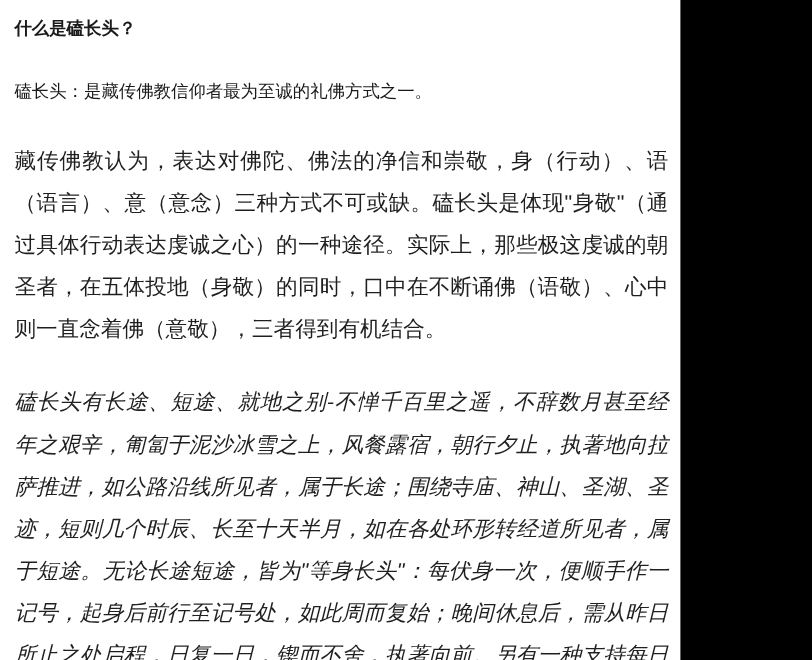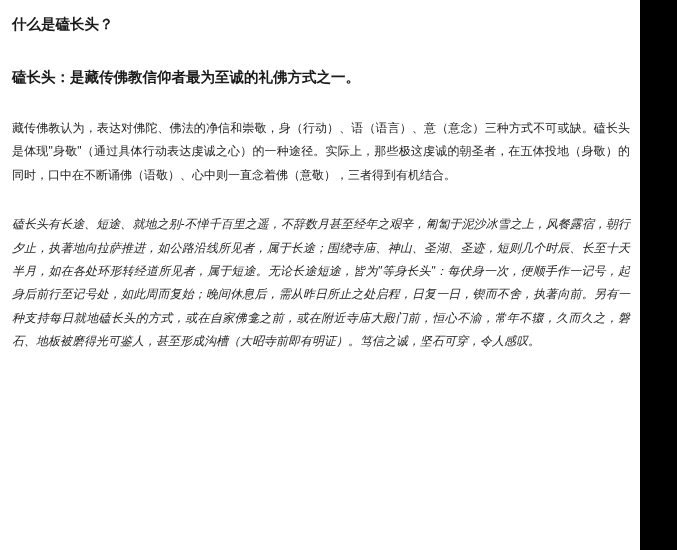--- a/index.html
+++ b/index.html
@@ -8,43 +8,43 @@
     background: #000000;
   }
   body {
     width: 677px;
     height: 550px;
     overflow: hidden;
     font-family: "Liberation Sans", "DejaVu Sans", sans-serif;
   }
   .page {
     box-sizing: border-box;
-    width: 640px;
+    width: 567px;
     height: 550px;
     background: #ffffff;
     padding: 14px 10px 10px 10px;
   }
   .doc-title {
     font-size: 14.5px;
     font-weight: bold;
     color: #1a1a1a;
     line-height: 1.5;
     margin: 0 0 30px 0;
     padding-left: 2px;
   }
   .lead {
     font-size: 14.5px;
-    font-weight: bold;
+    font-weight: normal;
     color: #1a1a1a;
     line-height: 1.6;
     margin: 0 0 28px 0;
     padding-left: 2px;
   }
   .para {
-    font-size: 12px;
+    font-size: 18px;
     color: #1f1f1f;
     line-height: 1.95;
     margin: 0 0 26px 0;
     padding-left: 2px;
     text-align: justify;
     text-justify: inter-ideograph;
   }
   .para:last-child {
     margin-bottom: 0;
     font-style: italic;

